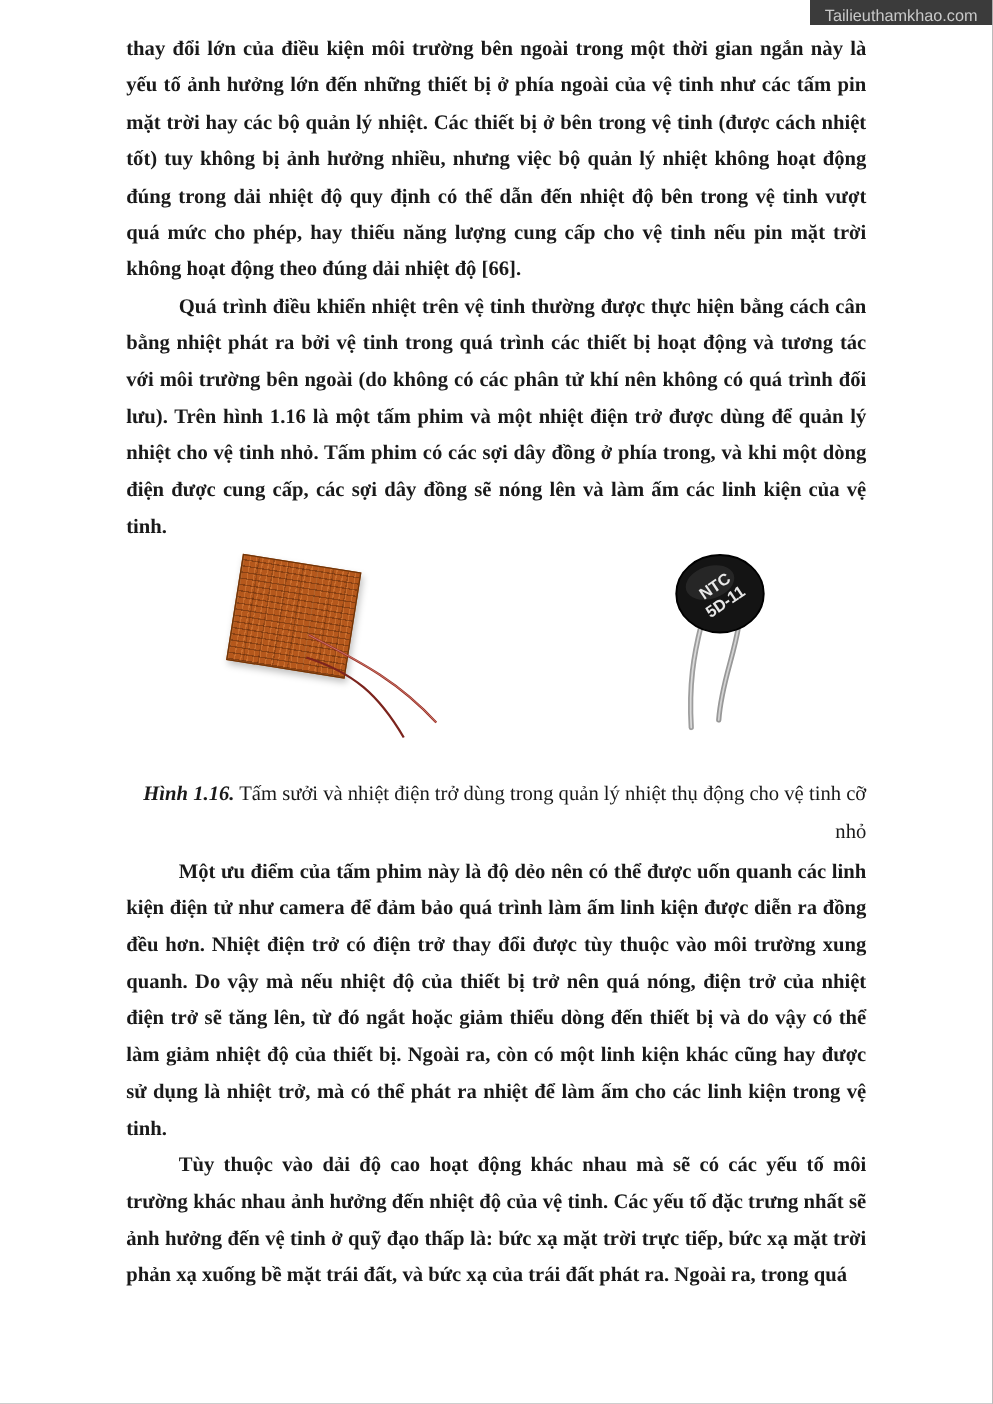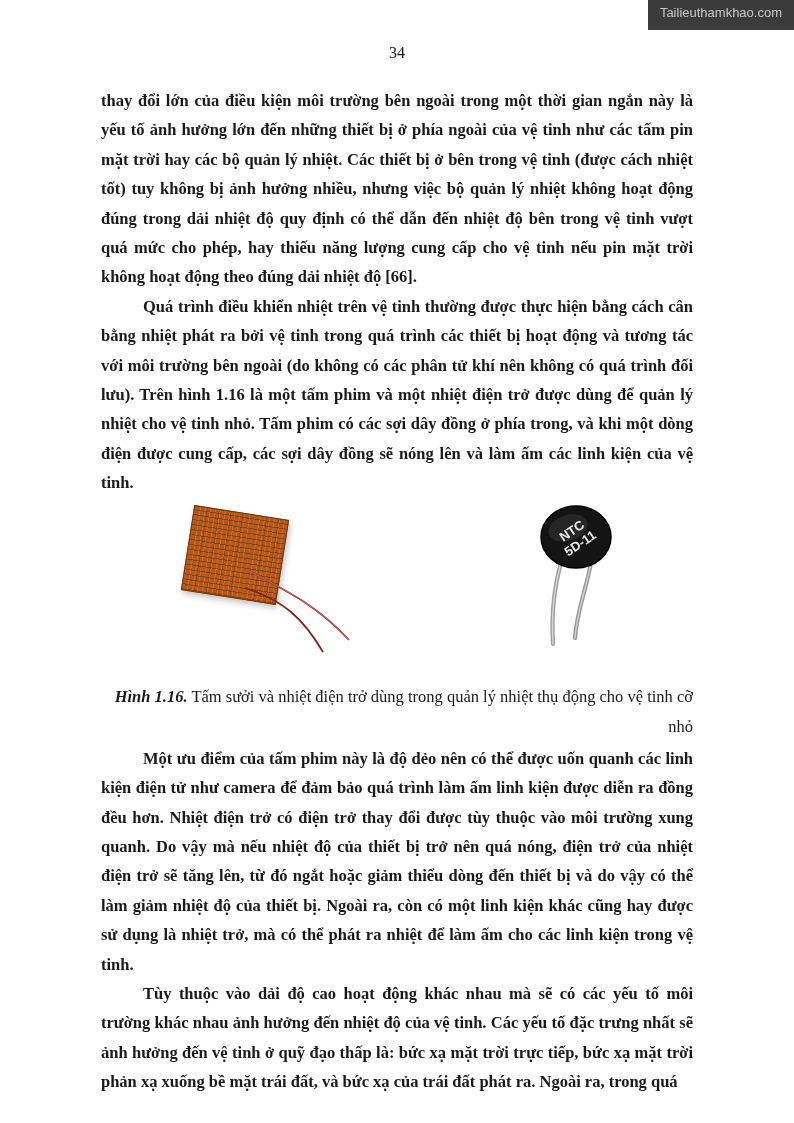--- a/index.html
+++ b/index.html
@@ -11,21 +11,21 @@
     position: relative;
     overflow: hidden;
     font-family: "Liberation Serif", "DejaVu Serif", serif;
     color: #1a1a1a;
   }
   .watermark {
     position: absolute; top: 0; right: 0;
     background: #3b3b3b; color: #c9c9c9;
     font-family: "Liberation Sans", "DejaVu Sans", sans-serif;
     font-size: 13px; line-height: 25px;
-    padding: 0 12px; height: 30px;
+    padding: 0 12px; height: 20px;
   }
   .page-number {
     padding-top: 44px;
     text-align: center;
     font-size: 16px;
   }
   .content {
     width: 592px;
     margin: 24px auto 0 auto;
     font-size: 16.5px;
@@ -65,21 +65,20 @@
   }
   .cap-label { font-weight: bold; font-style: italic; }
 </style>
 </head>
 <body>
 
 <div class="page">
 
   <div class="watermark">Tailieuthamkhao.com</div>
 
-  <div class="page-number">34</div>
 
   <div class="content">
 
     <p class="para">thay đổi lớn của điều kiện môi trường bên ngoài trong một thời gian ngắn này là yếu tố ảnh hưởng lớn đến những thiết bị ở phía ngoài của vệ tinh như các tấm pin mặt trời hay các bộ quản lý nhiệt. Các thiết bị ở bên trong vệ tinh (được cách nhiệt tốt) tuy không bị ảnh hưởng nhiều, nhưng việc bộ quản lý nhiệt không hoạt động đúng trong dải nhiệt độ quy định có thể dẫn đến nhiệt độ bên trong vệ tinh vượt quá mức cho phép, hay thiếu năng lượng cung cấp cho vệ tinh nếu pin mặt trời không hoạt động theo đúng dải nhiệt độ [66].</p>
 
     <p class="para indent">Quá trình điều khiển nhiệt trên vệ tinh thường được thực hiện bằng cách cân bằng nhiệt phát ra bởi vệ tinh trong quá trình các thiết bị hoạt động và tương tác với môi trường bên ngoài (do không có các phân tử khí nên không có quá trình đối lưu). Trên hình 1.16 là một tấm phim và một nhiệt điện trở được dùng để quản lý nhiệt cho vệ tinh nhỏ. Tấm phim có các sợi dây đồng ở phía trong, và khi một dòng điện được cung cấp, các sợi dây đồng sẽ nóng lên và làm ấm các linh kiện của vệ tinh.</p>
 
     <div class="figure-area">
 
       <div class="heater-wrap">

